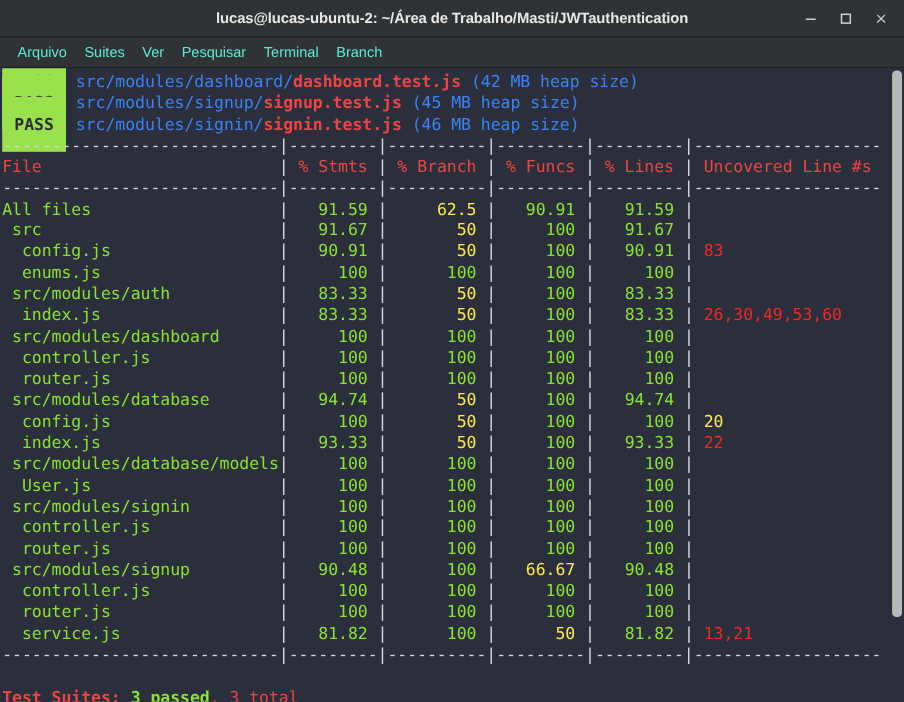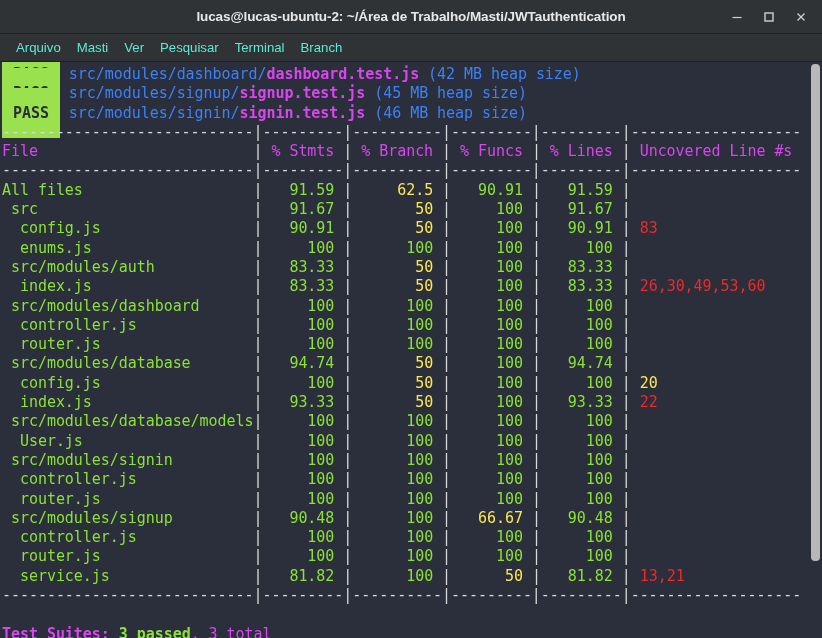--- a/index.html
+++ b/index.html
@@ -100,21 +100,21 @@
     font-size: 15px;
     line-height: 19.3px;
     white-space: pre;
     color: #d8d8d8;
     letter-spacing: -0.05px;
   }
   .ln { display: block; height: 19.3px; }
   .c-brgreen { color: #8ae234; }
   .c-yellow  { color: #fce94f; }
   .c-red     { color: #ef2929; }
-  .c-white   { color: #d946ef; margin-top: 42px; }
+  .c-white   { color: #ef4444; margin-top: 42px; }
   .c-dim     { color: #3b82f6; }
   .c-sep     { color: #d8d8d8; }
   .b { font-weight: bold; }
 
   .pass-badge {
     background: #9ae14e;
     color: #2b2e3b;
     font-weight: bold;
     padding: 16px 2px;
   }
@@ -160,21 +160,21 @@
         <svg width="12" height="12" viewBox="0 0 12 12">
             <line x1="2.5" y1="2.5" x2="9.5" y2="9.5" stroke="#cfcfcf" stroke-width="1.2"></line>
             <line x1="9.5" y1="2.5" x2="2.5" y2="9.5" stroke="#cfcfcf" stroke-width="1.2"></line>
           </svg>
       </div>
     </div>
   </div>
 
   <div id="menubar">
     <div class="menu-item">Arquivo</div>
-    <div class="menu-item">Masti</div>
+    <div class="menu-item">Suites</div>
     <div class="menu-item">Ver</div>
     <div class="menu-item">Pesquisar</div>
     <div class="menu-item">Terminal</div>
     <div class="menu-item">Branch</div>
   </div>
 
   <div id="terminal">
     <div id="term-text"><span class="ln"><span class="pass-badge"> PASS </span><span class="c-dim"> src/modules/dashboard/</span><span class="c-white b">dashboard.test.js</span><span class="c-dim"> (42 MB heap size)</span></span><span class="ln"><span class="pass-badge"> PASS </span><span class="c-dim"> src/modules/signup/</span><span class="c-white b">signup.test.js</span><span class="c-dim"> (45 MB heap size)</span></span><span class="ln"><span class="pass-badge"> PASS </span><span class="c-dim"> src/modules/signin/</span><span class="c-white b">signin.test.js</span><span class="c-dim"> (46 MB heap size)</span></span><span class="ln"><span class="c-sep">----------------------------|---------|----------|---------|---------|-------------------</span></span><span class="ln"><span class="c-white">File                        </span><span class="c-sep">|</span><span class="c-white"> % Stmts </span><span class="c-sep">|</span><span class="c-white"> % Branch </span><span class="c-sep">|</span><span class="c-white"> % Funcs </span><span class="c-sep">|</span><span class="c-white"> % Lines </span><span class="c-sep">|</span><span class="c-white"> Uncovered Line #s</span></span><span class="ln"><span class="c-sep">----------------------------|---------|----------|---------|---------|-------------------</span></span><span class="ln"><span class="c-brgreen">All files                   </span><span class="c-sep">|</span><span class="c-brgreen">   91.59</span><span class="c-sep"> |</span><span class="c-yellow">     62.5</span><span class="c-sep"> |</span><span class="c-brgreen">   90.91</span><span class="c-sep"> |</span><span class="c-brgreen">   91.59</span><span class="c-sep"> |</span></span><span class="ln"><span class="c-brgreen"> src                        </span><span class="c-sep">|</span><span class="c-brgreen">   91.67</span><span class="c-sep"> |</span><span class="c-yellow">       50</span><span class="c-sep"> |</span><span class="c-brgreen">     100</span><span class="c-sep"> |</span><span class="c-brgreen">   91.67</span><span class="c-sep"> |</span></span><span class="ln"><span class="c-brgreen">  config.js                 </span><span class="c-sep">|</span><span class="c-brgreen">   90.91</span><span class="c-sep"> |</span><span class="c-yellow">       50</span><span class="c-sep"> |</span><span class="c-brgreen">     100</span><span class="c-sep"> |</span><span class="c-brgreen">   90.91</span><span class="c-sep"> |</span><span class="c-red"> 83</span></span><span class="ln"><span class="c-brgreen">  enums.js                  </span><span class="c-sep">|</span><span class="c-brgreen">     100</span><span class="c-sep"> |</span><span class="c-brgreen">      100</span><span class="c-sep"> |</span><span class="c-brgreen">     100</span><span class="c-sep"> |</span><span class="c-brgreen">     100</span><span class="c-sep"> |</span></span><span class="ln"><span class="c-brgreen"> src/modules/auth           </span><span class="c-sep">|</span><span class="c-brgreen">   83.33</span><span class="c-sep"> |</span><span class="c-yellow">       50</span><span class="c-sep"> |</span><span class="c-brgreen">     100</span><span class="c-sep"> |</span><span class="c-brgreen">   83.33</span><span class="c-sep"> |</span></span><span class="ln"><span class="c-brgreen">  index.js                  </span><span class="c-sep">|</span><span class="c-brgreen">   83.33</span><span class="c-sep"> |</span><span class="c-yellow">       50</span><span class="c-sep"> |</span><span class="c-brgreen">     100</span><span class="c-sep"> |</span><span class="c-brgreen">   83.33</span><span class="c-sep"> |</span><span class="c-red"> 26,30,49,53,60</span></span><span class="ln"><span class="c-brgreen"> src/modules/dashboard      </span><span class="c-sep">|</span><span class="c-brgreen">     100</span><span class="c-sep"> |</span><span class="c-brgreen">      100</span><span class="c-sep"> |</span><span class="c-brgreen">     100</span><span class="c-sep"> |</span><span class="c-brgreen">     100</span><span class="c-sep"> |</span></span><span class="ln"><span class="c-brgreen">  controller.js             </span><span class="c-sep">|</span><span class="c-brgreen">     100</span><span class="c-sep"> |</span><span class="c-brgreen">      100</span><span class="c-sep"> |</span><span class="c-brgreen">     100</span><span class="c-sep"> |</span><span class="c-brgreen">     100</span><span class="c-sep"> |</span></span><span class="ln"><span class="c-brgreen">  router.js                 </span><span class="c-sep">|</span><span class="c-brgreen">     100</span><span class="c-sep"> |</span><span class="c-brgreen">      100</span><span class="c-sep"> |</span><span class="c-brgreen">     100</span><span class="c-sep"> |</span><span class="c-brgreen">     100</span><span class="c-sep"> |</span></span><span class="ln"><span class="c-brgreen"> src/modules/database       </span><span class="c-sep">|</span><span class="c-brgreen">   94.74</span><span class="c-sep"> |</span><span class="c-yellow">       50</span><span class="c-sep"> |</span><span class="c-brgreen">     100</span><span class="c-sep"> |</span><span class="c-brgreen">   94.74</span><span class="c-sep"> |</span></span><span class="ln"><span class="c-brgreen">  config.js                 </span><span class="c-sep">|</span><span class="c-brgreen">     100</span><span class="c-sep"> |</span><span class="c-yellow">       50</span><span class="c-sep"> |</span><span class="c-brgreen">     100</span><span class="c-sep"> |</span><span class="c-brgreen">     100</span><span class="c-sep"> |</span><span class="c-yellow"> 20</span></span><span class="ln"><span class="c-brgreen">  index.js                  </span><span class="c-sep">|</span><span class="c-brgreen">   93.33</span><span class="c-sep"> |</span><span class="c-yellow">       50</span><span class="c-sep"> |</span><span class="c-brgreen">     100</span><span class="c-sep"> |</span><span class="c-brgreen">   93.33</span><span class="c-sep"> |</span><span class="c-red"> 22</span></span><span class="ln"><span class="c-brgreen"> src/modules/database/models</span><span class="c-sep">|</span><span class="c-brgreen">     100</span><span class="c-sep"> |</span><span class="c-brgreen">      100</span><span class="c-sep"> |</span><span class="c-brgreen">     100</span><span class="c-sep"> |</span><span class="c-brgreen">     100</span><span class="c-sep"> |</span></span><span class="ln"><span class="c-brgreen">  User.js                   </span><span class="c-sep">|</span><span class="c-brgreen">     100</span><span class="c-sep"> |</span><span class="c-brgreen">      100</span><span class="c-sep"> |</span><span class="c-brgreen">     100</span><span class="c-sep"> |</span><span class="c-brgreen">     100</span><span class="c-sep"> |</span></span><span class="ln"><span class="c-brgreen"> src/modules/signin         </span><span class="c-sep">|</span><span class="c-brgreen">     100</span><span class="c-sep"> |</span><span class="c-brgreen">      100</span><span class="c-sep"> |</span><span class="c-brgreen">     100</span><span class="c-sep"> |</span><span class="c-brgreen">     100</span><span class="c-sep"> |</span></span><span class="ln"><span class="c-brgreen">  controller.js             </span><span class="c-sep">|</span><span class="c-brgreen">     100</span><span class="c-sep"> |</span><span class="c-brgreen">      100</span><span class="c-sep"> |</span><span class="c-brgreen">     100</span><span class="c-sep"> |</span><span class="c-brgreen">     100</span><span class="c-sep"> |</span></span><span class="ln"><span class="c-brgreen">  router.js                 </span><span class="c-sep">|</span><span class="c-brgreen">     100</span><span class="c-sep"> |</span><span class="c-brgreen">      100</span><span class="c-sep"> |</span><span class="c-brgreen">     100</span><span class="c-sep"> |</span><span class="c-brgreen">     100</span><span class="c-sep"> |</span></span><span class="ln"><span class="c-brgreen"> src/modules/signup         </span><span class="c-sep">|</span><span class="c-brgreen">   90.48</span><span class="c-sep"> |</span><span class="c-brgreen">      100</span><span class="c-sep"> |</span><span class="c-yellow">   66.67</span><span class="c-sep"> |</span><span class="c-brgreen">   90.48</span><span class="c-sep"> |</span></span><span class="ln"><span class="c-brgreen">  controller.js             </span><span class="c-sep">|</span><span class="c-brgreen">     100</span><span class="c-sep"> |</span><span class="c-brgreen">      100</span><span class="c-sep"> |</span><span class="c-brgreen">     100</span><span class="c-sep"> |</span><span class="c-brgreen">     100</span><span class="c-sep"> |</span></span><span class="ln"><span class="c-brgreen">  router.js                 </span><span class="c-sep">|</span><span class="c-brgreen">     100</span><span class="c-sep"> |</span><span class="c-brgreen">      100</span><span class="c-sep"> |</span><span class="c-brgreen">     100</span><span class="c-sep"> |</span><span class="c-brgreen">     100</span><span class="c-sep"> |</span></span><span class="ln"><span class="c-brgreen">  service.js                </span><span class="c-sep">|</span><span class="c-brgreen">   81.82</span><span class="c-sep"> |</span><span class="c-brgreen">      100</span><span class="c-sep"> |</span><span class="c-yellow">      50</span><span class="c-sep"> |</span><span class="c-brgreen">   81.82</span><span class="c-sep"> |</span><span class="c-red"> 13,21</span></span><span class="ln"><span class="c-sep">----------------------------|---------|----------|---------|---------|-------------------</span></span><span class="ln">&nbsp;</span><span class="ln"><span class="c-white b">Test Suites:</span> <span class="c-brgreen b">3 passed</span><span class="c-white">, 3 total</span></span></div>
     <div id="scrollbar-track">
       <div id="scrollbar-thumb"></div>

